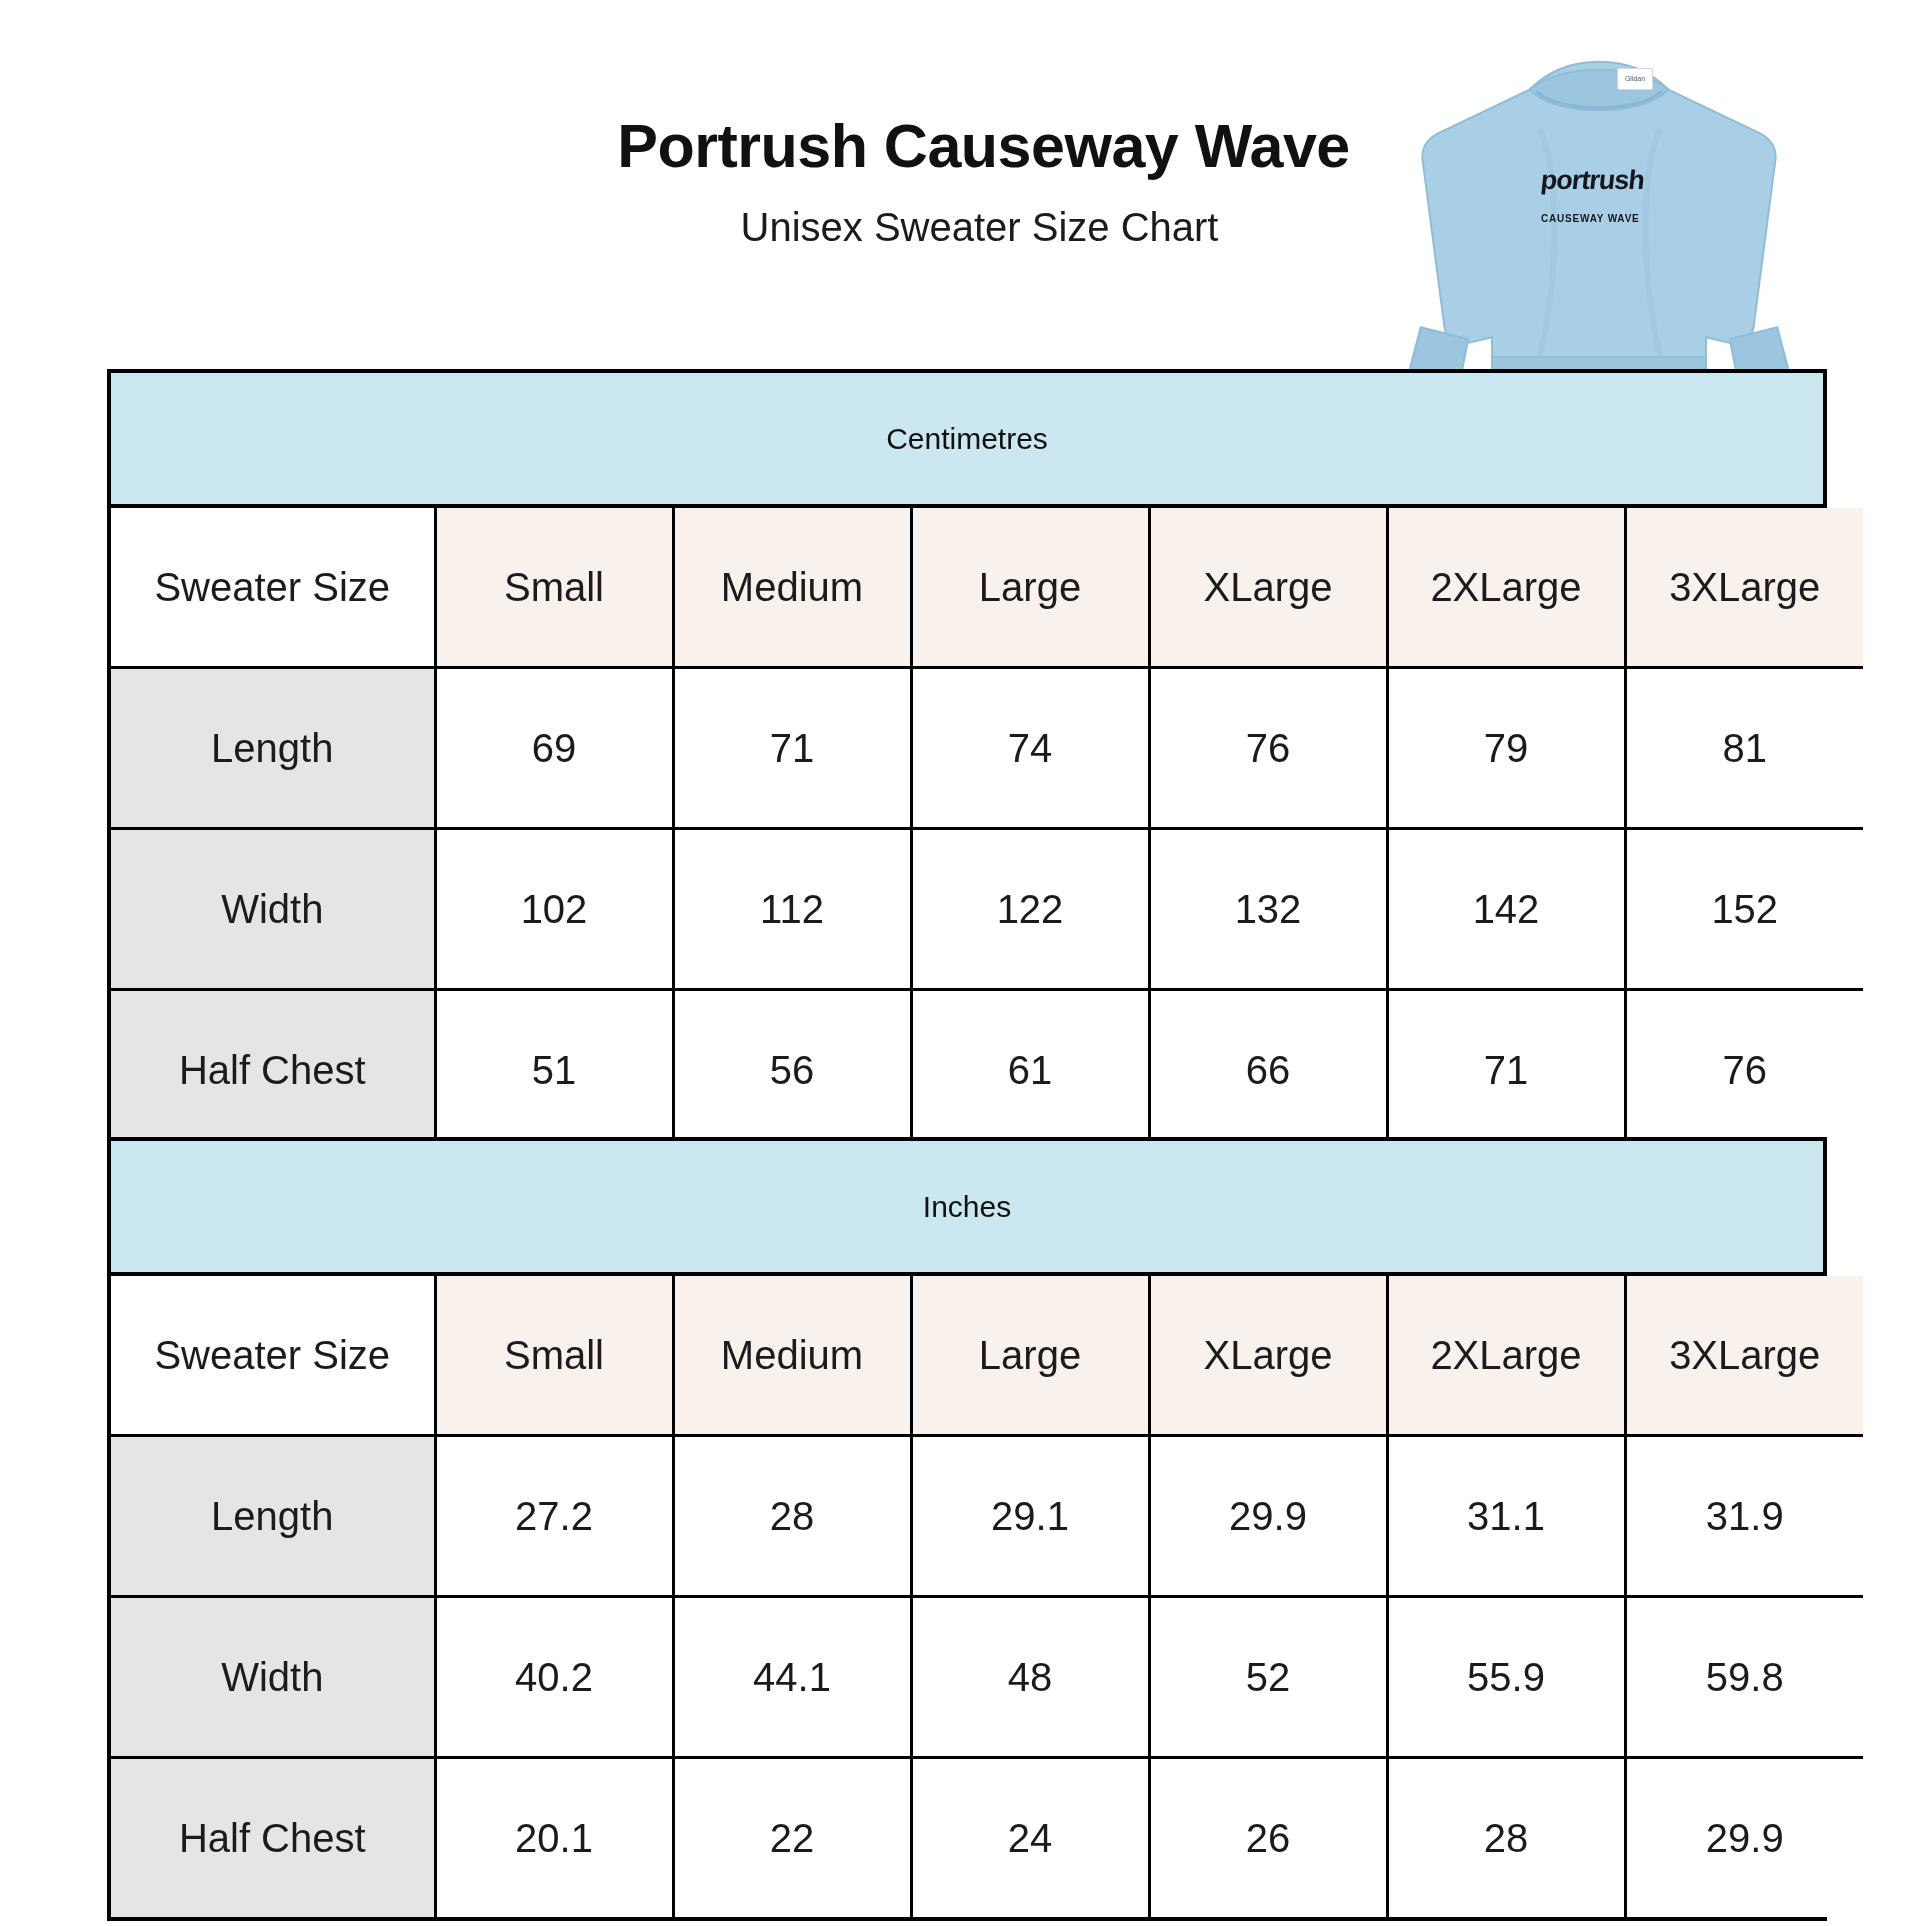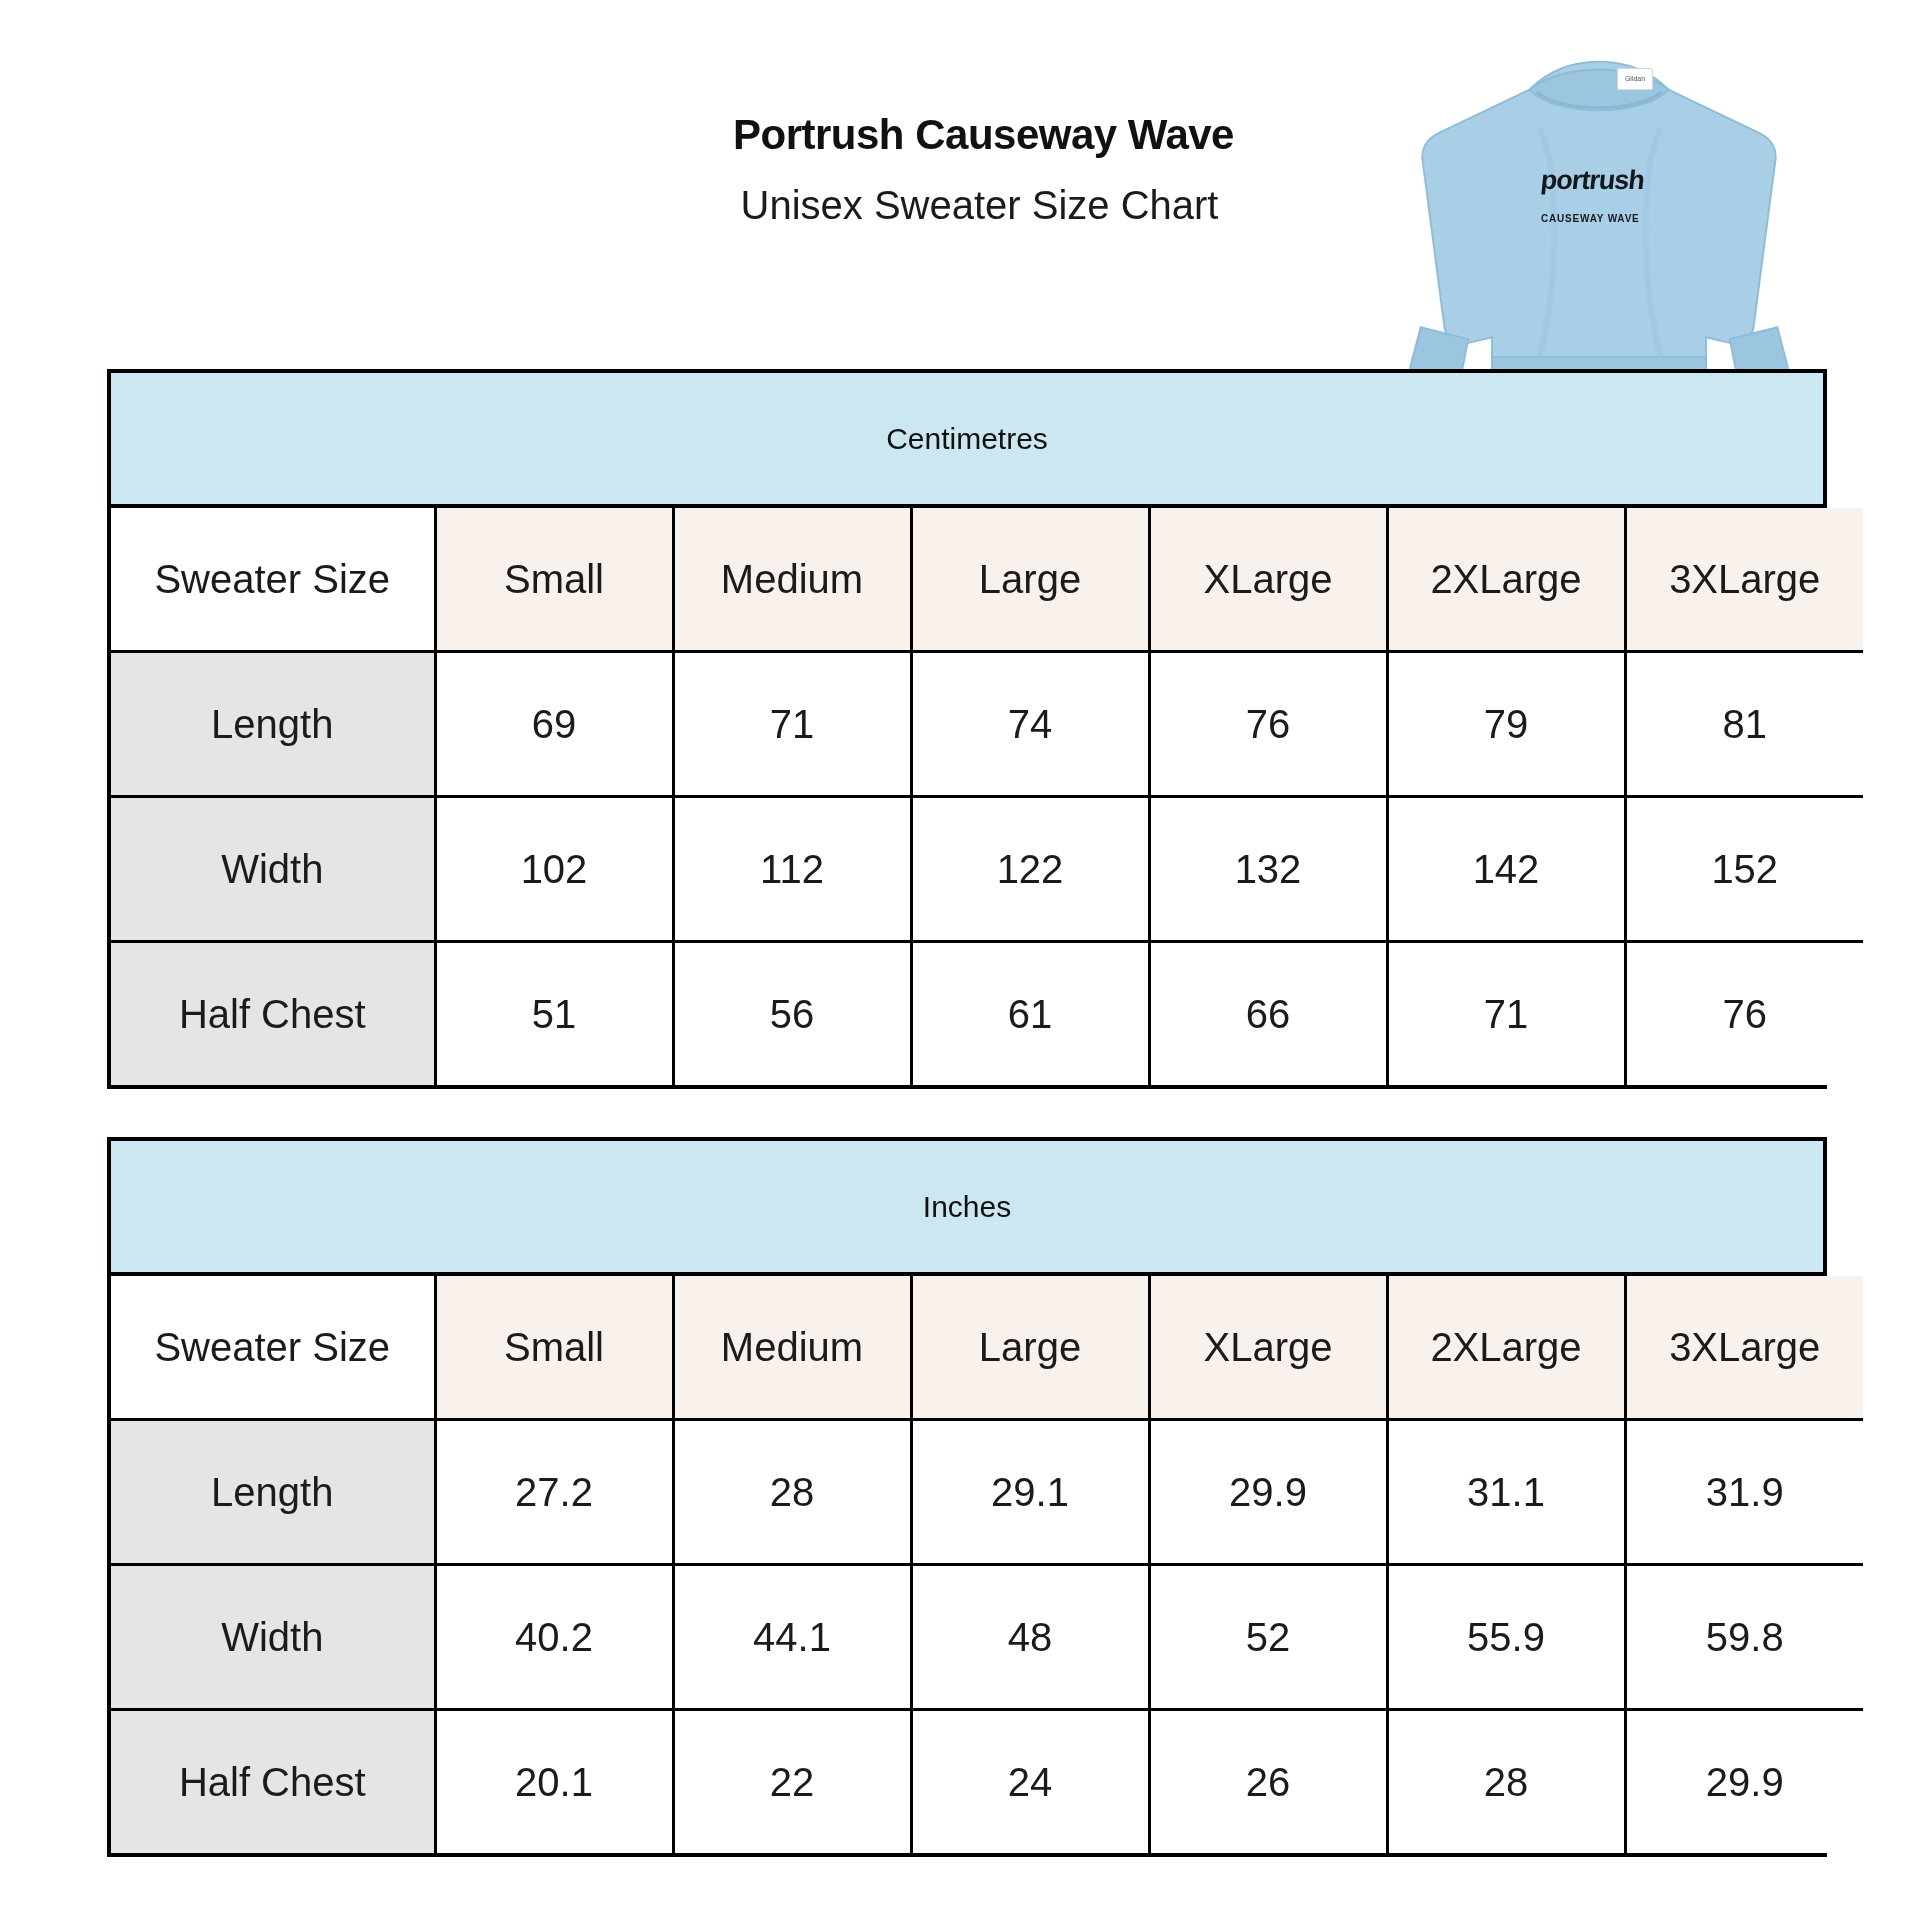--- a/index.html
+++ b/index.html
@@ -18,21 +18,21 @@
 
   
   .header {
     position: absolute;
     top: 111px;
     left: 0;
     width: 1927px;
     text-align: center;
   }
   .title {
-    font-size: 42px;
+    font-size: 61px;
     font-weight: bold;
     letter-spacing: -0.5px;
     color: #111111;
     margin: 0;
     padding-left: 40px;
   }
   .subtitle {
     font-size: 40px;
     font-weight: normal;
     color: #1b1b1b;
@@ -116,21 +116,21 @@
     width: 100%;
     table-layout: fixed;
   }
   table.size-table td {
     border: 3px solid #000000;
     text-align: center;
     vertical-align: middle;
     height: 134px;
     font-size: 40px;
     color: #1b1b1b;
-    padding: 4px;
+    padding: 12px;
   }
   table.size-table tr td:first-child {
     border-left: none;
   }
   table.size-table tr td:last-child {
     border-right: none;
     text-align: center;
   }
   table.size-table tr:last-child td {
     border-bottom: none;

